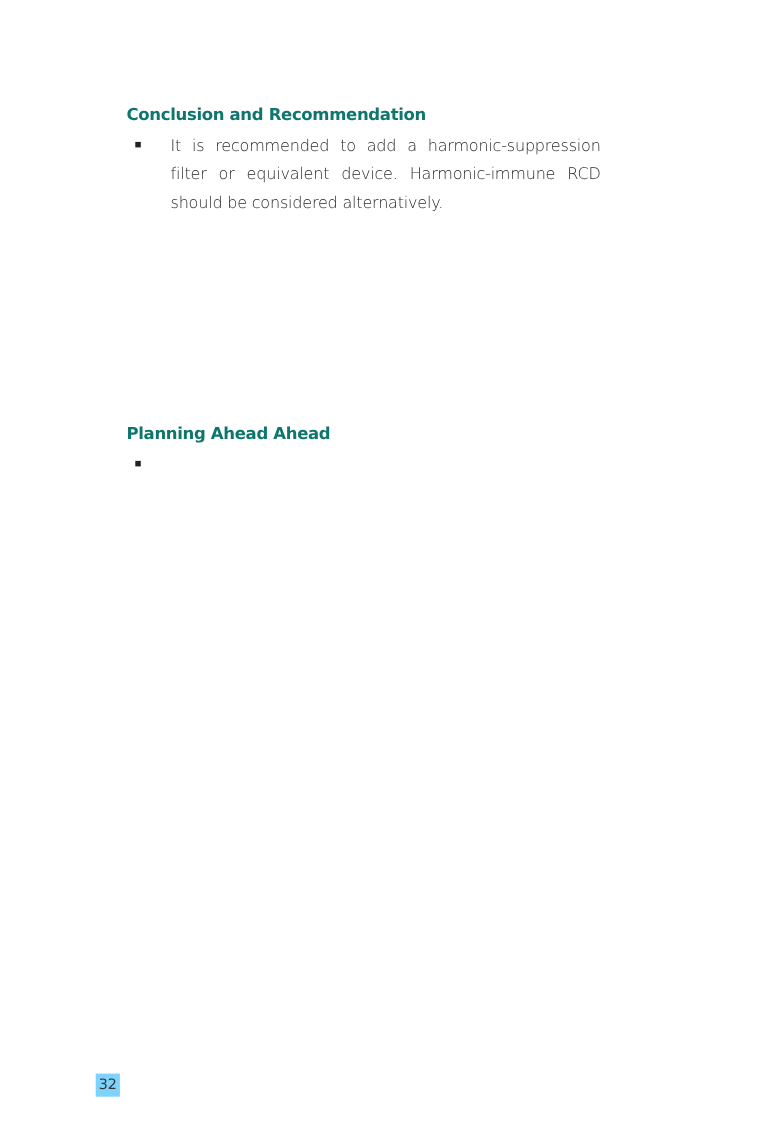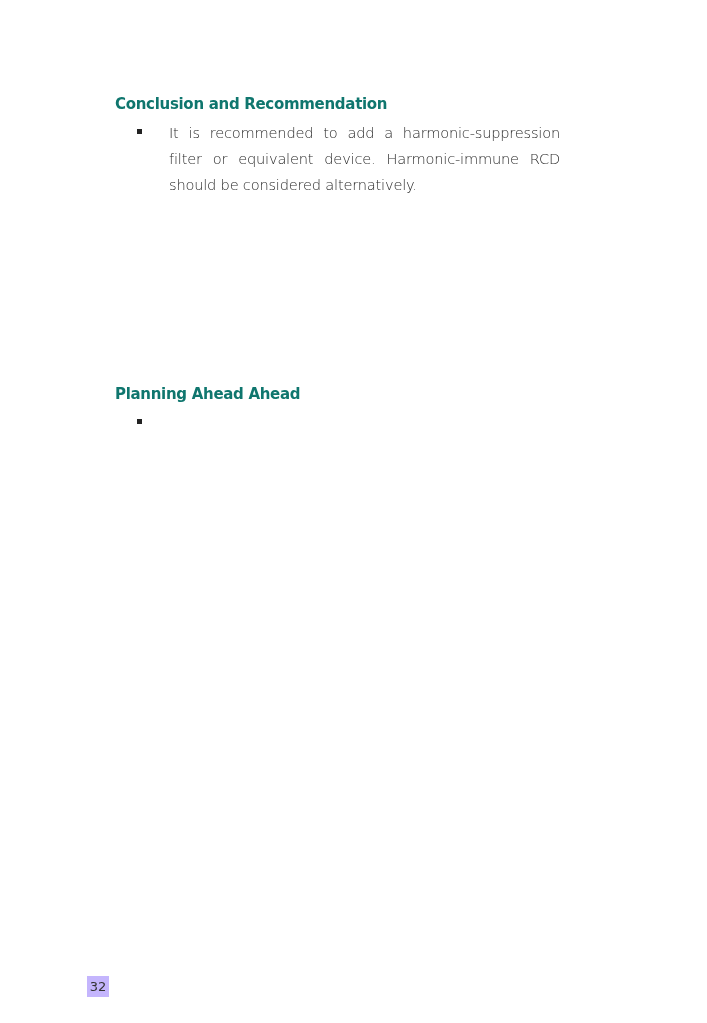--- a/index.html
+++ b/index.html
@@ -5,32 +5,32 @@
     html, body { margin: 0; padding: 0; }
     body {
       width: 707px; height: 1023px; background: #ffffff; position: relative;
       font-family: "DejaVu Sans", sans-serif; color: #222222; overflow: hidden;
     }
     .heading {
       position: absolute; left: 115px; margin: 0;
       font-family: "DejaVu Sans", sans-serif; font-weight: bold; font-size: 15px;
       letter-spacing: -0.3px; color: #0f766e;
     }
-    .list { position: absolute; left: 115px; width: 445px; margin: 0; padding: 0; list-style: none; }
+    .list { position: absolute; left: 101px; width: 445px; margin: 0; padding: 0; list-style: none; }
     .item { position: relative; padding-left: 54px; margin: 0; }
     .bullet {
       position: absolute; left: 22px; top: 9px; width: 5px; height: 5px; background: #222;
     }
     .item-text {
       display: block; font-size: 14.6px; line-height: 26px; text-align: justify;
       font-weight: 300; color: #2a2a2a; letter-spacing: -0.2px;
     }
     .page-number {
       position: absolute; left: 87px; top: 976px; width: 22px; height: 21px;
-      background: #c4b5fd; color: #333; font-size: 13px; line-height: 21px;
+      background: #7dd3fc; color: #333; font-size: 13px; line-height: 21px;
       text-align: center; font-family: "DejaVu Sans", sans-serif;
     }
   </style>
 </head>
 <body>
 
 <h2 class="heading" style="top:95px">Conclusion and Recommendation</h2>
 <ul class="list" style="top:120px">
   <li class="item">
     <span class="bullet"></span>

